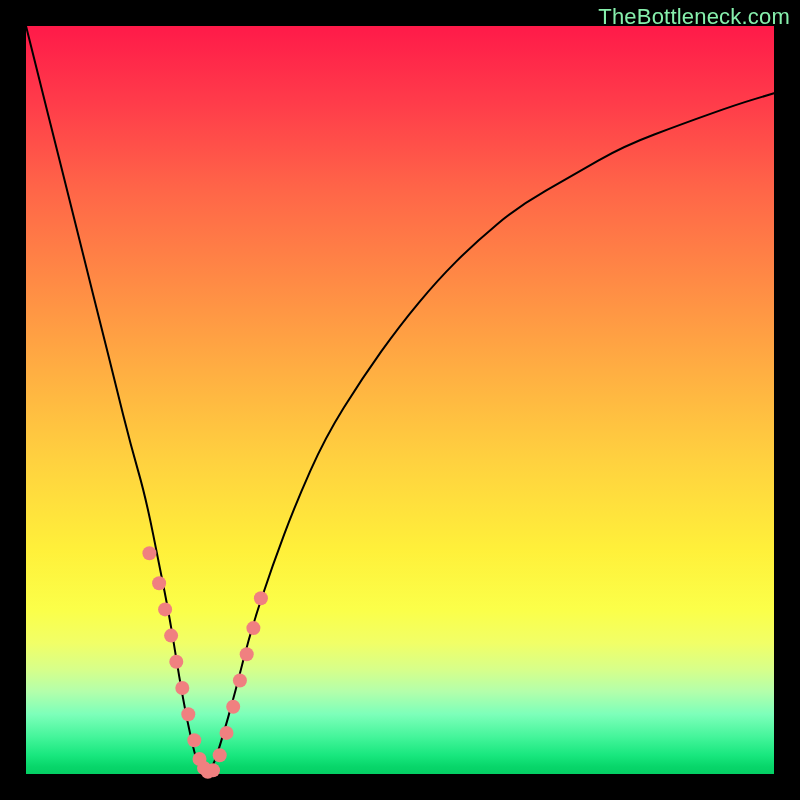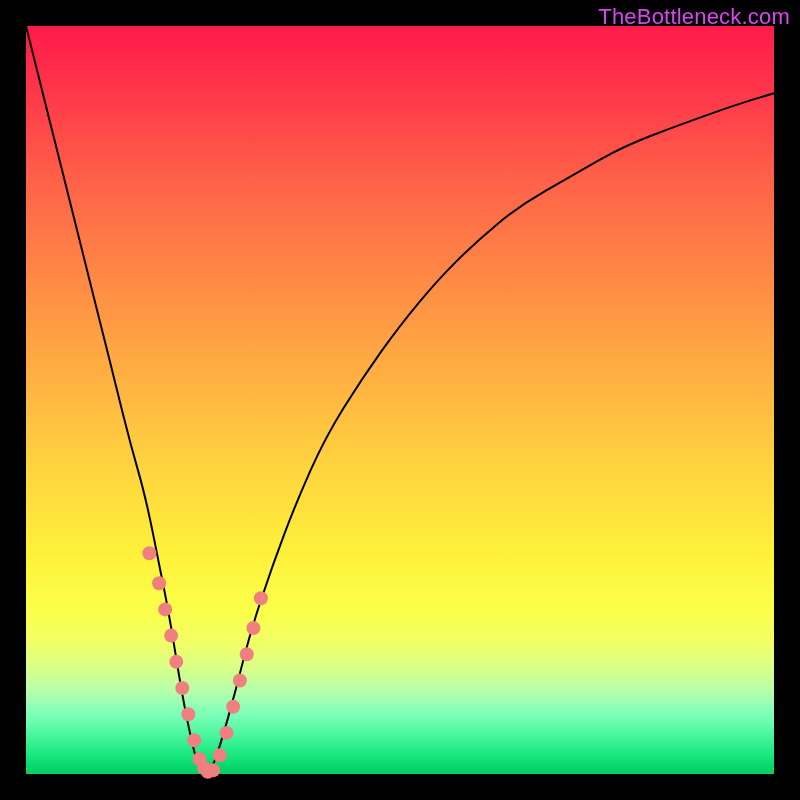--- a/index.html
+++ b/index.html
@@ -42,21 +42,21 @@
       #45f59b 95%,
       #18e77e 97.5%,
       #08d66a 99%,
       #04cf64 100%
     );
   }
   .watermark {
     position: absolute;
     top: 4px;
     right: 10px;
-    color: #d946ef;
+    color: #86efac;
     font-size: 22px;
     font-weight: 500;
     letter-spacing: 0.2px;
     user-select: none;
   }
   svg.curve {
     position: absolute;
     left: 0; top: 0;
     width: 748px;
     height: 748px;

